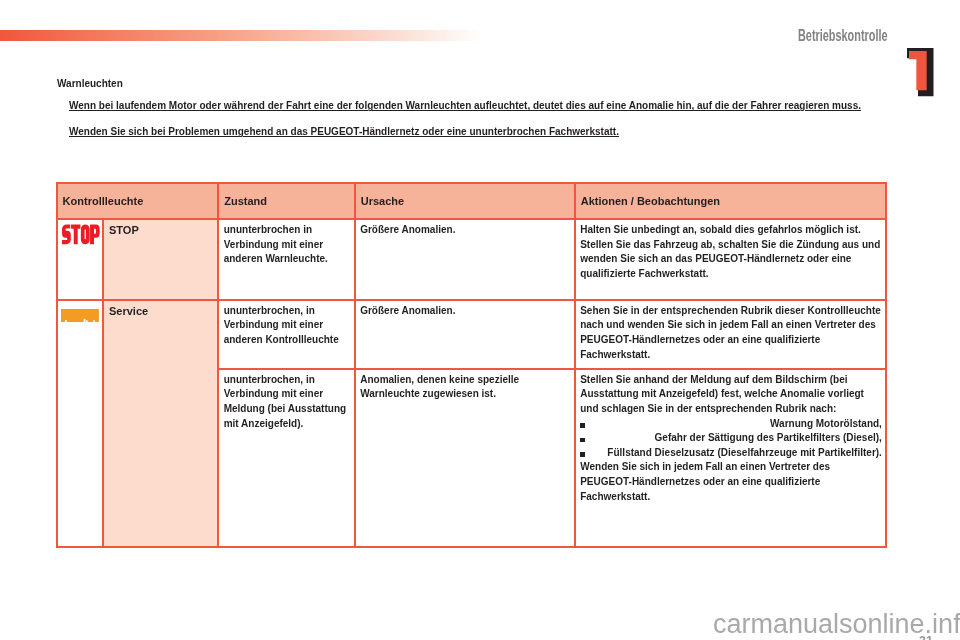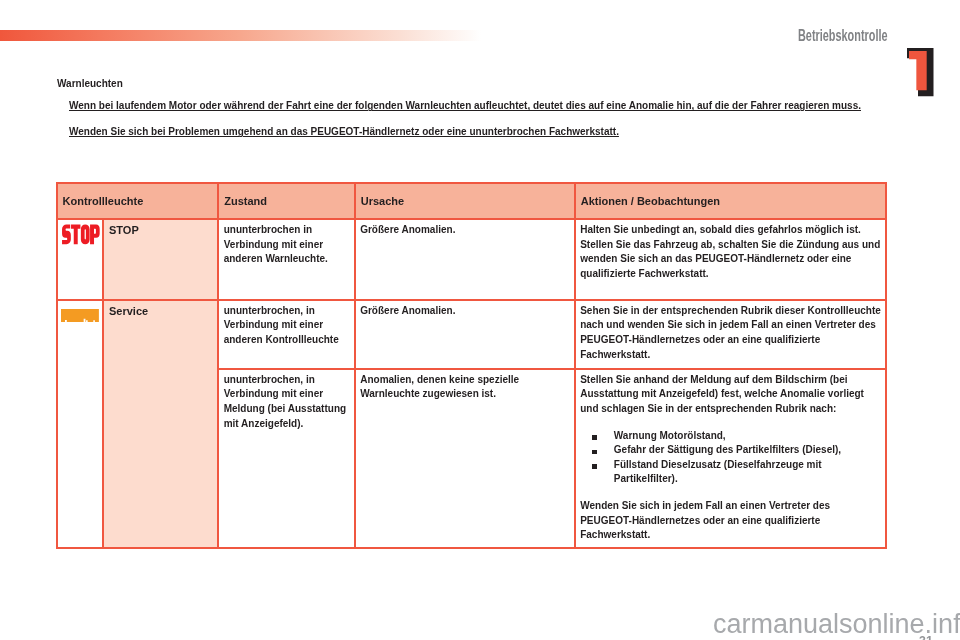--- a/index.html
+++ b/index.html
@@ -35,21 +35,21 @@
     font-size:11px;font-weight:bold;color:#231f20;padding:0 0 0 5px;}
   td.cell{font-size:10px;font-weight:bold;color:#231f20;line-height:14.6px;
     padding:3.2px 4px 4px 4.5px;}
   td.cell.act{padding-right:3px;}
   td.iconcell{padding:4.4px 0 0 0.6px;text-align:center;vertical-align:top;}
   td.iconcell.svc{padding-top:8.4px;padding-left:0.2px;}
   td.namecell{background:#fddcce;font-size:11px;font-weight:bold;color:#231f20;
     padding:4.7px 0 0 4.8px;}
   .r1{height:80.9px;} .r2{height:69px;} .r3{height:178px;}
 
-  .bullets{margin:12px;padding:0;list-style:none;}
+  .bullets{margin:0;padding:0;list-style:none;text-align:right;}
   .bullets li{position:relative;padding-left:21.6px;}
   .bullets li .dash{position:absolute;left:0;top:6.3px;width:4.3px;height:4.9px;
     background:#231f20;}
 
   
   .ico-stop{display:block;margin:0 auto 0 auto;width:39.3px;height:20.7px;}
   .ico-serv{display:block;margin:0 auto 0 auto;width:37.9px;height:12.9px;}
 
   
   .watermark{position:absolute;left:713px;top:610.5px;font-size:27px;color:#a7a9ac;

